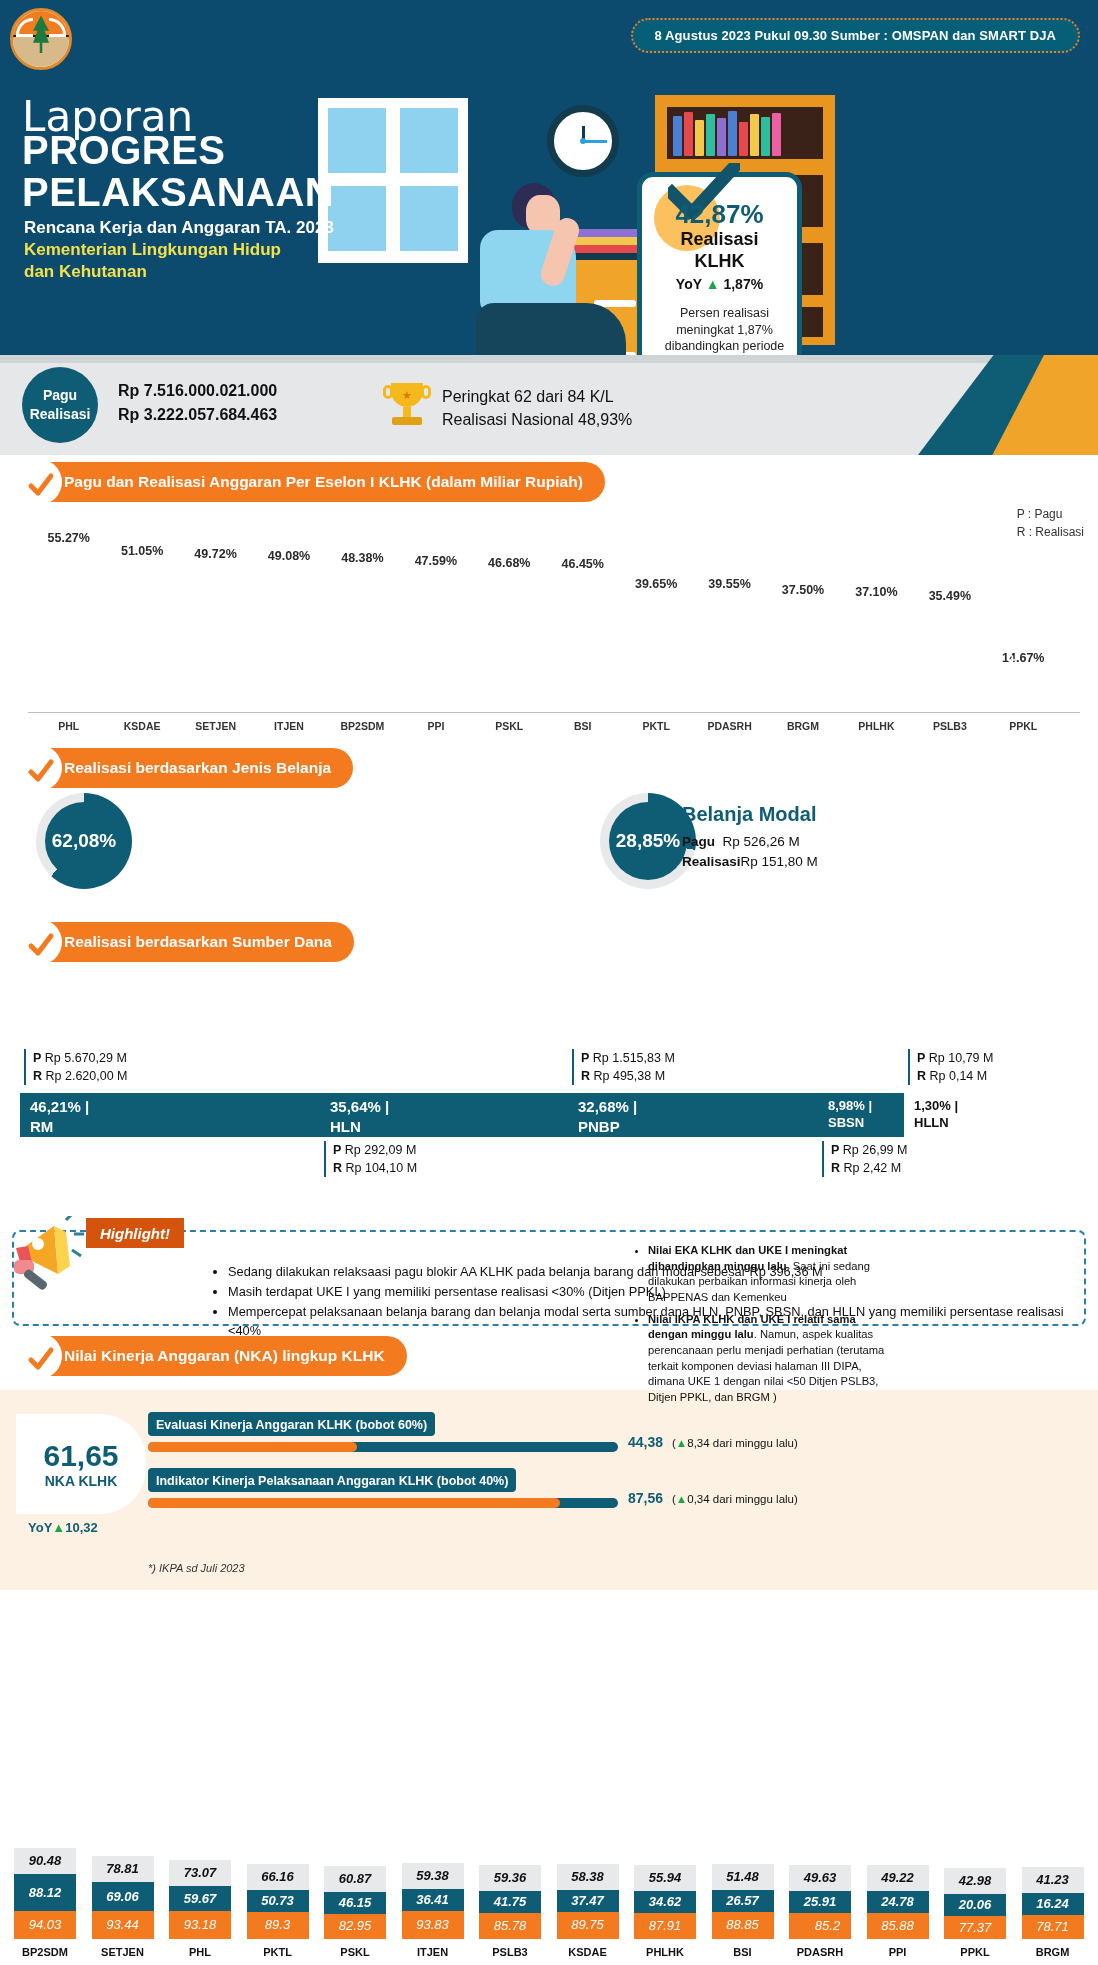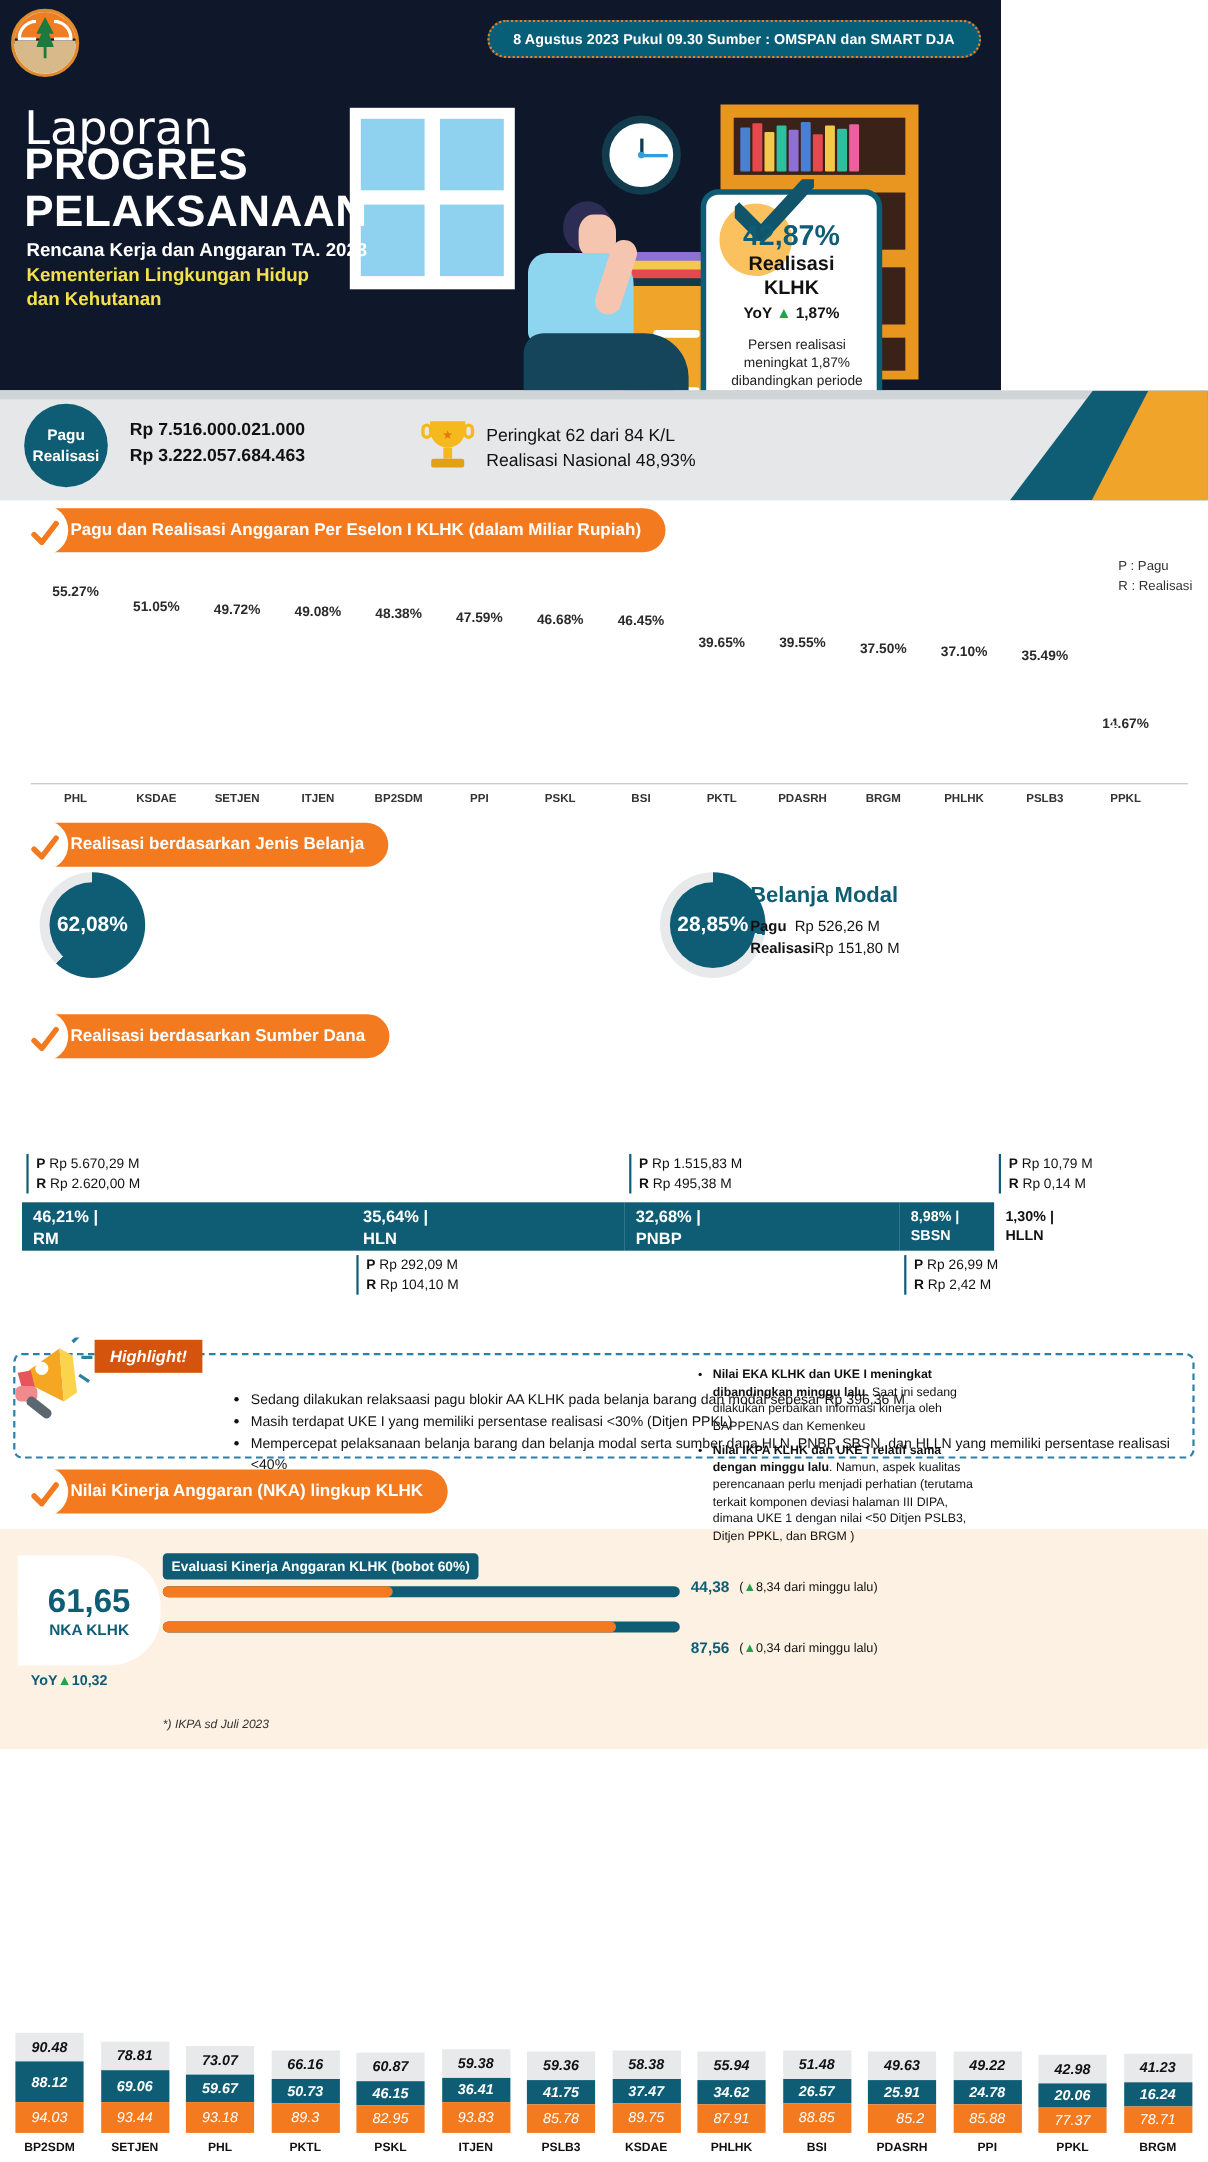--- a/index.html
+++ b/index.html
@@ -2,21 +2,21 @@
 <html><head>
 <meta charset="utf-8">
 <style>
   * { box-sizing: border-box; margin:0; padding:0; }
   body {
     width:1098px; height:1965px; position:relative;
     font-family:"Liberation Sans", sans-serif;
     background:#ffffff; overflow:hidden;
   }
   
-  .hero { position:absolute; left:0; top:0; width:910px; height:355px; background:#0f172a; overflow:hidden; }
+  .hero { position:absolute; left:0; top:0; width:1098px; height:355px; background:#0c4a6e; overflow:hidden; }
   .logo { position:absolute; left:10px; top:8px; width:62px; height:62px; border-radius:50%;
           background:#f5f2ea; border:3px solid #e08a2e; overflow:hidden; }
   .logo .sky { position:absolute; left:0; top:0; width:100%; height:46%; background:#f07d20; }
   .logo .grnd { position:absolute; left:0; bottom:0; width:100%; height:54%; background:#d8b98a; }
   .logo .mid { position:absolute; left:0; top:42%; width:100%; height:10%; background:#1a1a1a; }
   .logo .tree { position:absolute; left:50%; top:8%; width:16px; height:38px; margin-left:-8px; background:#1c7a3e;
                 clip-path:polygon(50% 0,100% 40%,72% 40%,100% 72%,58% 72%,58% 100%,42% 100%,42% 72%,0 72%,28% 40%,0 40%); }
   .logo .arcl { position:absolute; left:6%; top:12%; width:30%; height:34%; border:3px solid #fff; border-right:none;
                 border-radius:60px 0 0 0; }
   .logo .arcr { position:absolute; right:6%; top:12%; width:30%; height:34%; border:3px solid #fff; border-left:none;
@@ -551,21 +551,21 @@
   <div class="nka-yoy">
     <span>YoY</span><span class="tri">▲</span><span>10,32</span>
   </div>
   <div id="nkabars">
       <div class="prog-wrap" style="left: 148px; top: 22px; width: 470px;"><div style="background:#0e5d75;border-radius:4px;padding:3px 8px;display:inline-block"><span class="prog-label">Evaluasi Kinerja Anggaran KLHK (bobot 60%)</span></div><div style="position:relative;height:12px;margin-top:6px">
           <div class="prog-track" style="width:470px"></div>
           <div class="prog-fill" style="width:208.586px"></div>
         </div></div>
       <div class="prog-val" style="left: 628px; top: 44px;">44,38</div>
       <div class="prog-delta" style="left: 672px; top: 47px;">(<span class="tri">▲</span>8,34 dari minggu lalu)</div>
-      <div class="prog-wrap" style="left: 148px; top: 78px; width: 470px;"><div style="position:relative;height:12px;margin-top:6px">
+      <div class="prog-wrap" style="left: 148px; top: 78px; width: 470px;"><div style="background:#0e5d75;border-radius:4px;padding:3px 8px;display:inline-block"><span class="prog-label">Indikator Kinerja Pelaksanaan Anggaran KLHK (bobot 40%)</span></div><div style="position:relative;height:12px;margin-top:6px">
           <div class="prog-track" style="width:470px"></div>
           <div class="prog-fill" style="width:411.53200000000004px"></div>
         </div></div>
       <div class="prog-val" style="left: 628px; top: 100px;">87,56</div>
       <div class="prog-delta" style="left: 672px; top: 103px;">(<span class="tri">▲</span>0,34 dari minggu lalu)</div>
     </div>
   <div class="nka-foot">*) IKPA sd Juli 2023</div>
 </div>
 <div class="nka-notes" id="nkanotes">
     <ul>

